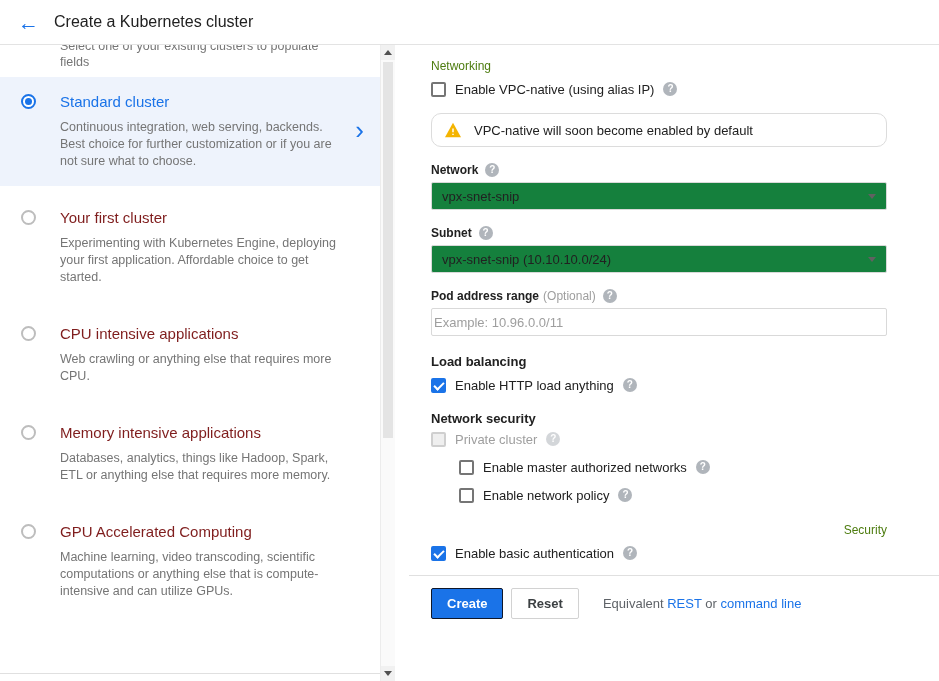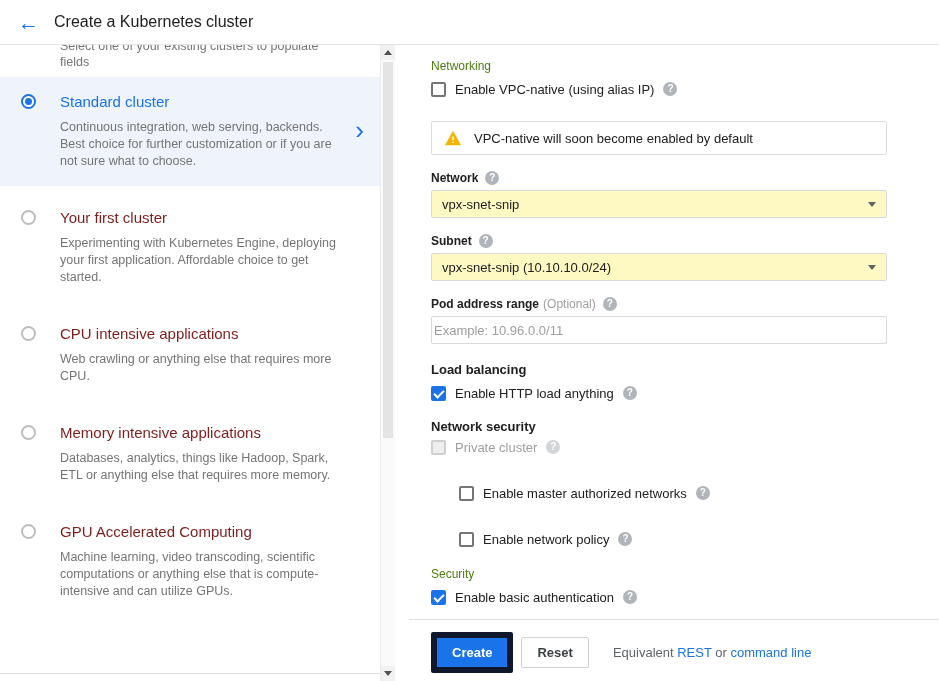--- a/index.html
+++ b/index.html
@@ -37,45 +37,45 @@
   .sbtn { height: 15px; flex: none; display: flex; align-items: center; justify-content: center; background: #f1f1f1; cursor: pointer; }
   .tri { width: 0; height: 0; border-left: 4px solid transparent; border-right: 4px solid transparent; }
   .tri.up { border-bottom: 5px solid #505050; }
   .tri.down { border-top: 5px solid #505050; }
   .strack { flex: 1; position: relative; }
   .sthumb { position: absolute; top: 2px; left: 2px; right: 2px; height: 62%; background: #e4e4e4; cursor: pointer; }
 
   
   .panel { flex: 1; padding: 14px 52px 0 36px; }
   .section-h { font-size: 12px; font-weight: 400; margin: 0; color: #4d7c0f; }
-  .section-h.security { margin-top: 20px; }
+  .section-h.security { margin-top: 20px; text-align: right; }
   .sub-h { font-size: 13px; font-weight: 700; margin-top: 13px; color: #212121; }
   .sub-h.spaced { margin-top: 18px; }
   .cbrow { display: flex; align-items: flex-start; gap: 9px; margin-top: 9px; font-size: 13px; }
-  .cbrow.gap-lg { margin-top: 31px; padding-left: 28px; }
+  .cbrow.gap-lg { margin-top: 13px; padding-left: 28px; }
   .cb { width: 15px; height: 15px; border: 2px solid #757575; border-radius: 2px; background: #fff; position: relative; flex: none; cursor: pointer; }
   .cb.checked { background: #1a73e8; border-color: #1a73e8; }
   .cb.checked::after { content: ""; position: absolute; left: 3px; top: 0; width: 4px; height: 8px; border: solid #fff; border-width: 0 2px 2px 0; transform: rotate(45deg); }
   .cb.disabled { border-color: #cfcfcf; background: #efefef; cursor: default; }
   .cbl { color: #212121; }
   .cbl.dis { color: #9e9e9e; }
   .help { width: 14px; height: 14px; border-radius: 50%; background: #b0b5bb; color: #fff; font-size: 10px; font-weight: 700; line-height: 14px; text-align: center; flex: none; cursor: pointer; }
   .help.faded { opacity: .55; }
-  .warnbox { margin-top: 24px; border: 1px solid #dcdcdc; border-radius: 2px; padding: 8px 12px; display: flex; align-items: center; gap: 12px; font-size: 13px; background: #fff; }
+  .warnbox { margin-top: 16px; border: 1px solid #dcdcdc; border-radius: 10px; padding: 8px 12px; display: flex; align-items: center; gap: 12px; font-size: 13px; background: #fff; }
   .fld-label { display: flex; align-items: center; gap: 7px; margin-top: 16px; }
   .fl { font-size: 12px; font-weight: 700; color: #212121; }
   .opt { font-size: 12px; color: #9e9e9e; margin-left: -3px; }
-  .select { margin-top: 5px; height: 28px; border: 1px solid #d9d9d9; border-radius: 2px; background: #fef9c3; display: flex; align-items: center; justify-content: space-between; padding: 0 10px; font-size: 13px; cursor: pointer; text-align: right; }
+  .select { margin-top: 5px; height: 28px; border: 1px solid #d9d9d9; border-radius: 2px; background: #15803d; display: flex; align-items: center; justify-content: space-between; padding: 0 10px; font-size: 13px; cursor: pointer; text-align: right; }
   .caret { width: 0; height: 0; border-left: 4px solid transparent; border-right: 4px solid transparent; border-top: 5px solid #616161; }
   .txt { margin-top: 5px; height: 28px; width: 100%; border: 1px solid #d9d9d9; border-radius: 2px; padding: 0 2px; font-size: 13px; font-family: inherit; color: #212121; outline: none; display: block; background: #fff; }
   .txt::placeholder { color: #9e9e9e; }
   .footer-divider { border-top: 1px solid #e0e0e0; margin: 14px -52px 0 -22px; }
   .footer { display: flex; align-items: center; margin-top: 12px; gap: 8px; }
   .btn { font-family: inherit; font-size: 13px; font-weight: 700; border-radius: 2px; padding: 7px 15px; cursor: pointer; }
-  .btn.primary { background: #1a73e8; border: 6px solid #0f172a; color: #fff; }
+  .btn.primary { background: #1a73e8; border: 1px solid #0f172a; color: #fff; }
   .btn.secondary { background: #fff; border: 1px solid #d2d2d2; color: #3c4043; }
   .equiv { margin-left: 16px; font-size: 13px; color: #5f6368; }
   .link { color: #1a73e8; text-decoration: none; cursor: pointer; }
 </style>
 </head>
 <body>
 
 <div class="app">
 
   <header class="topbar">

